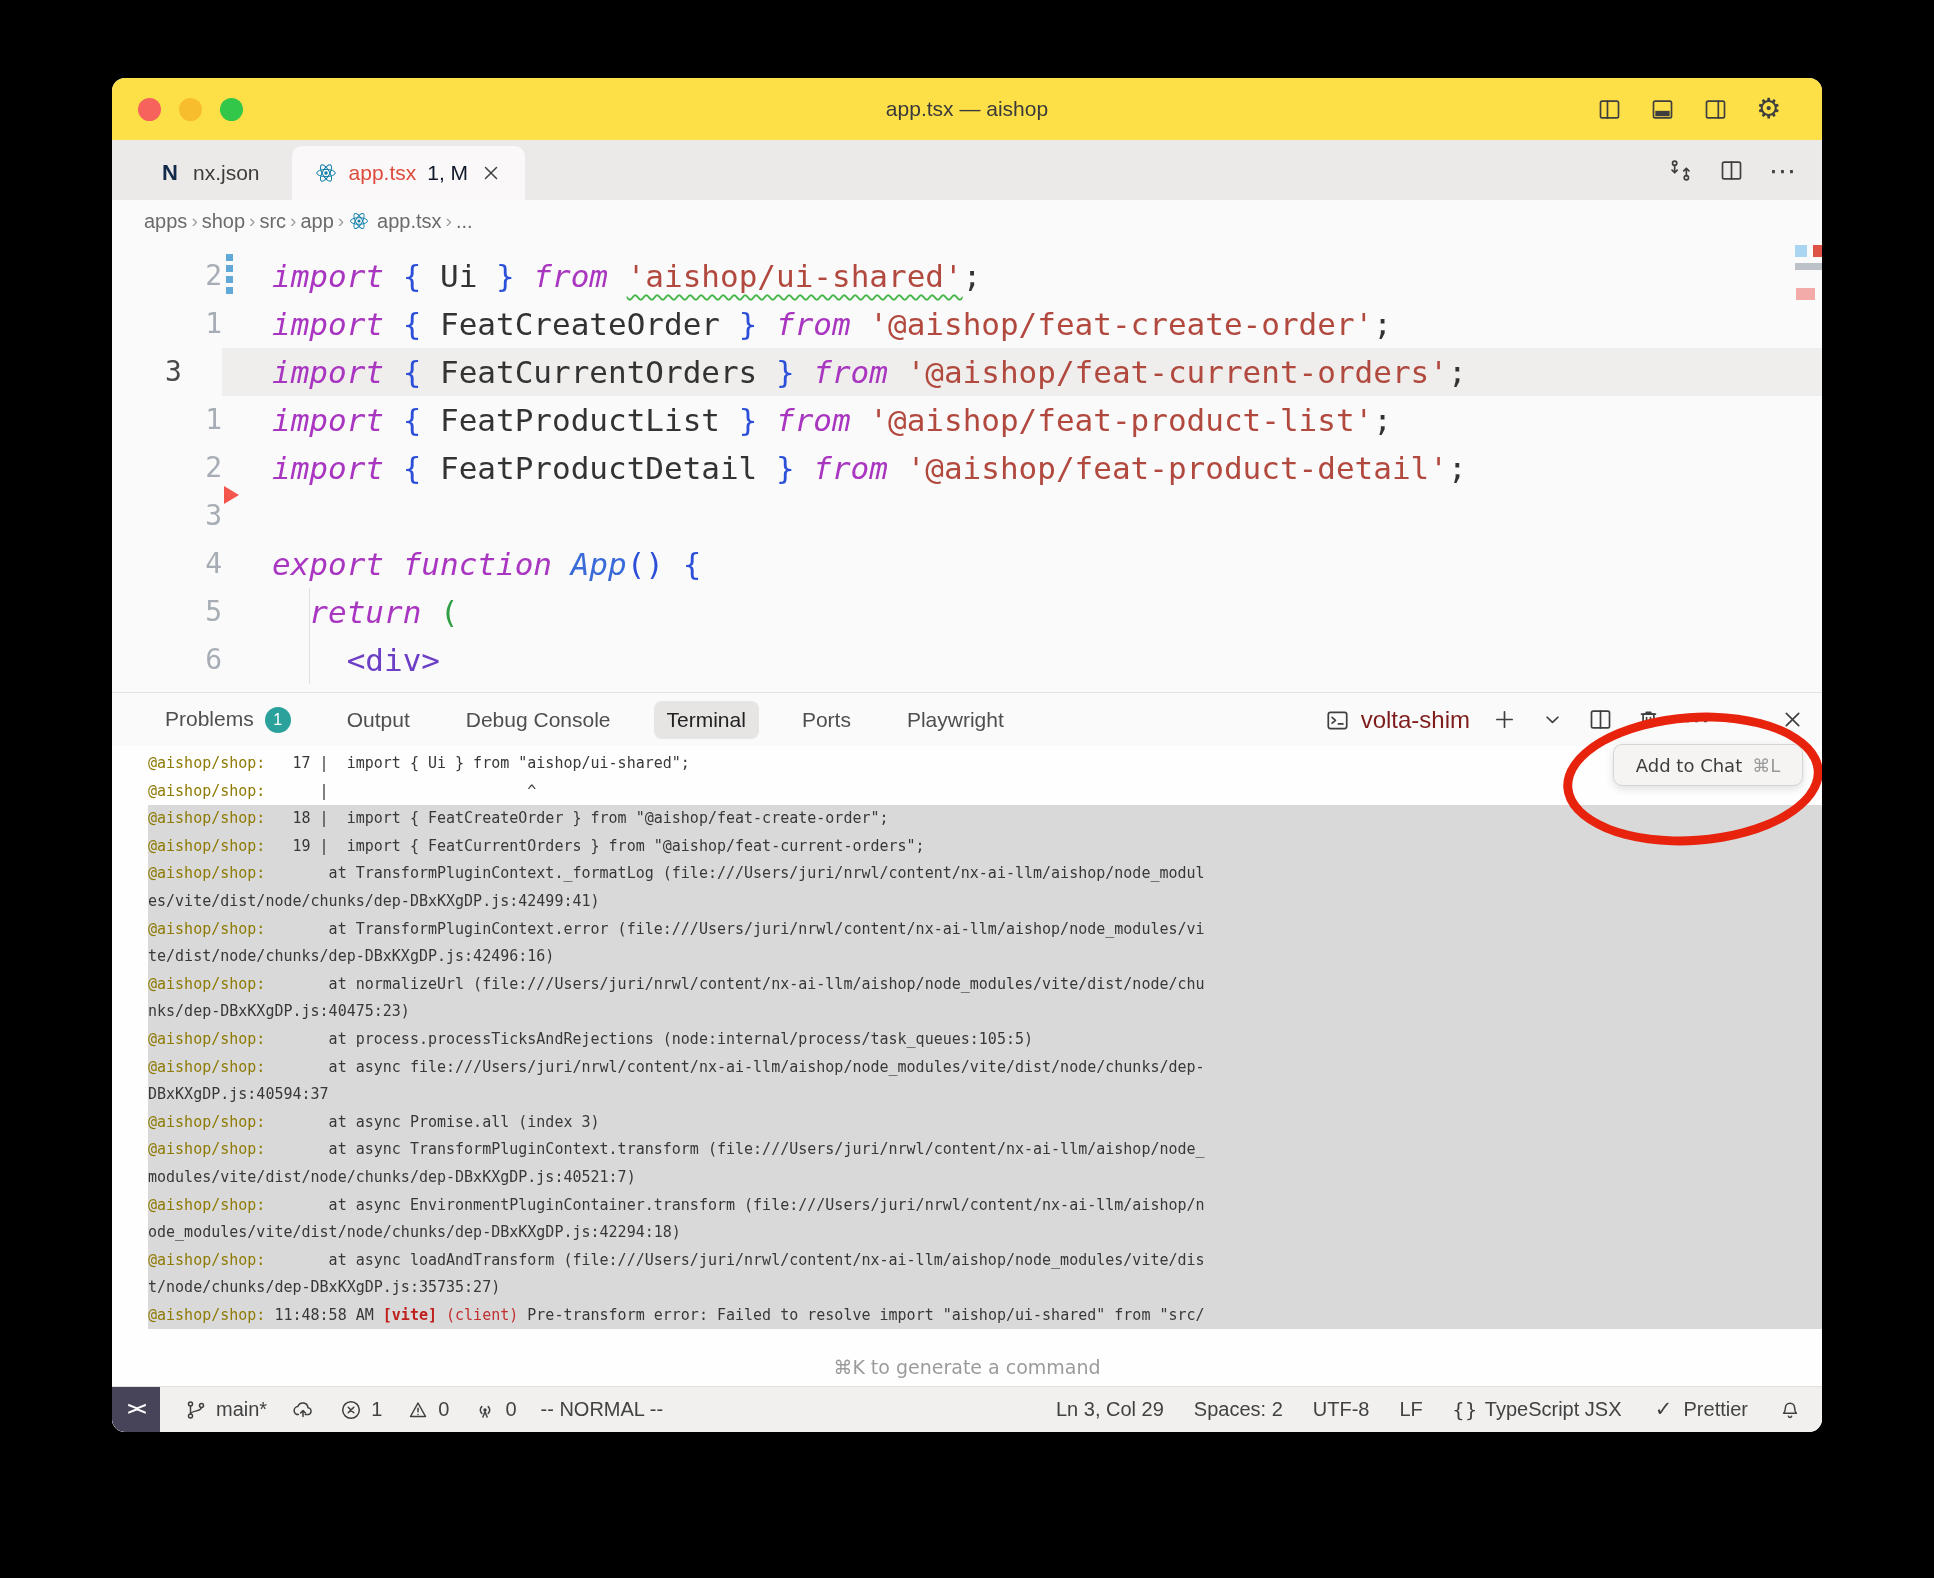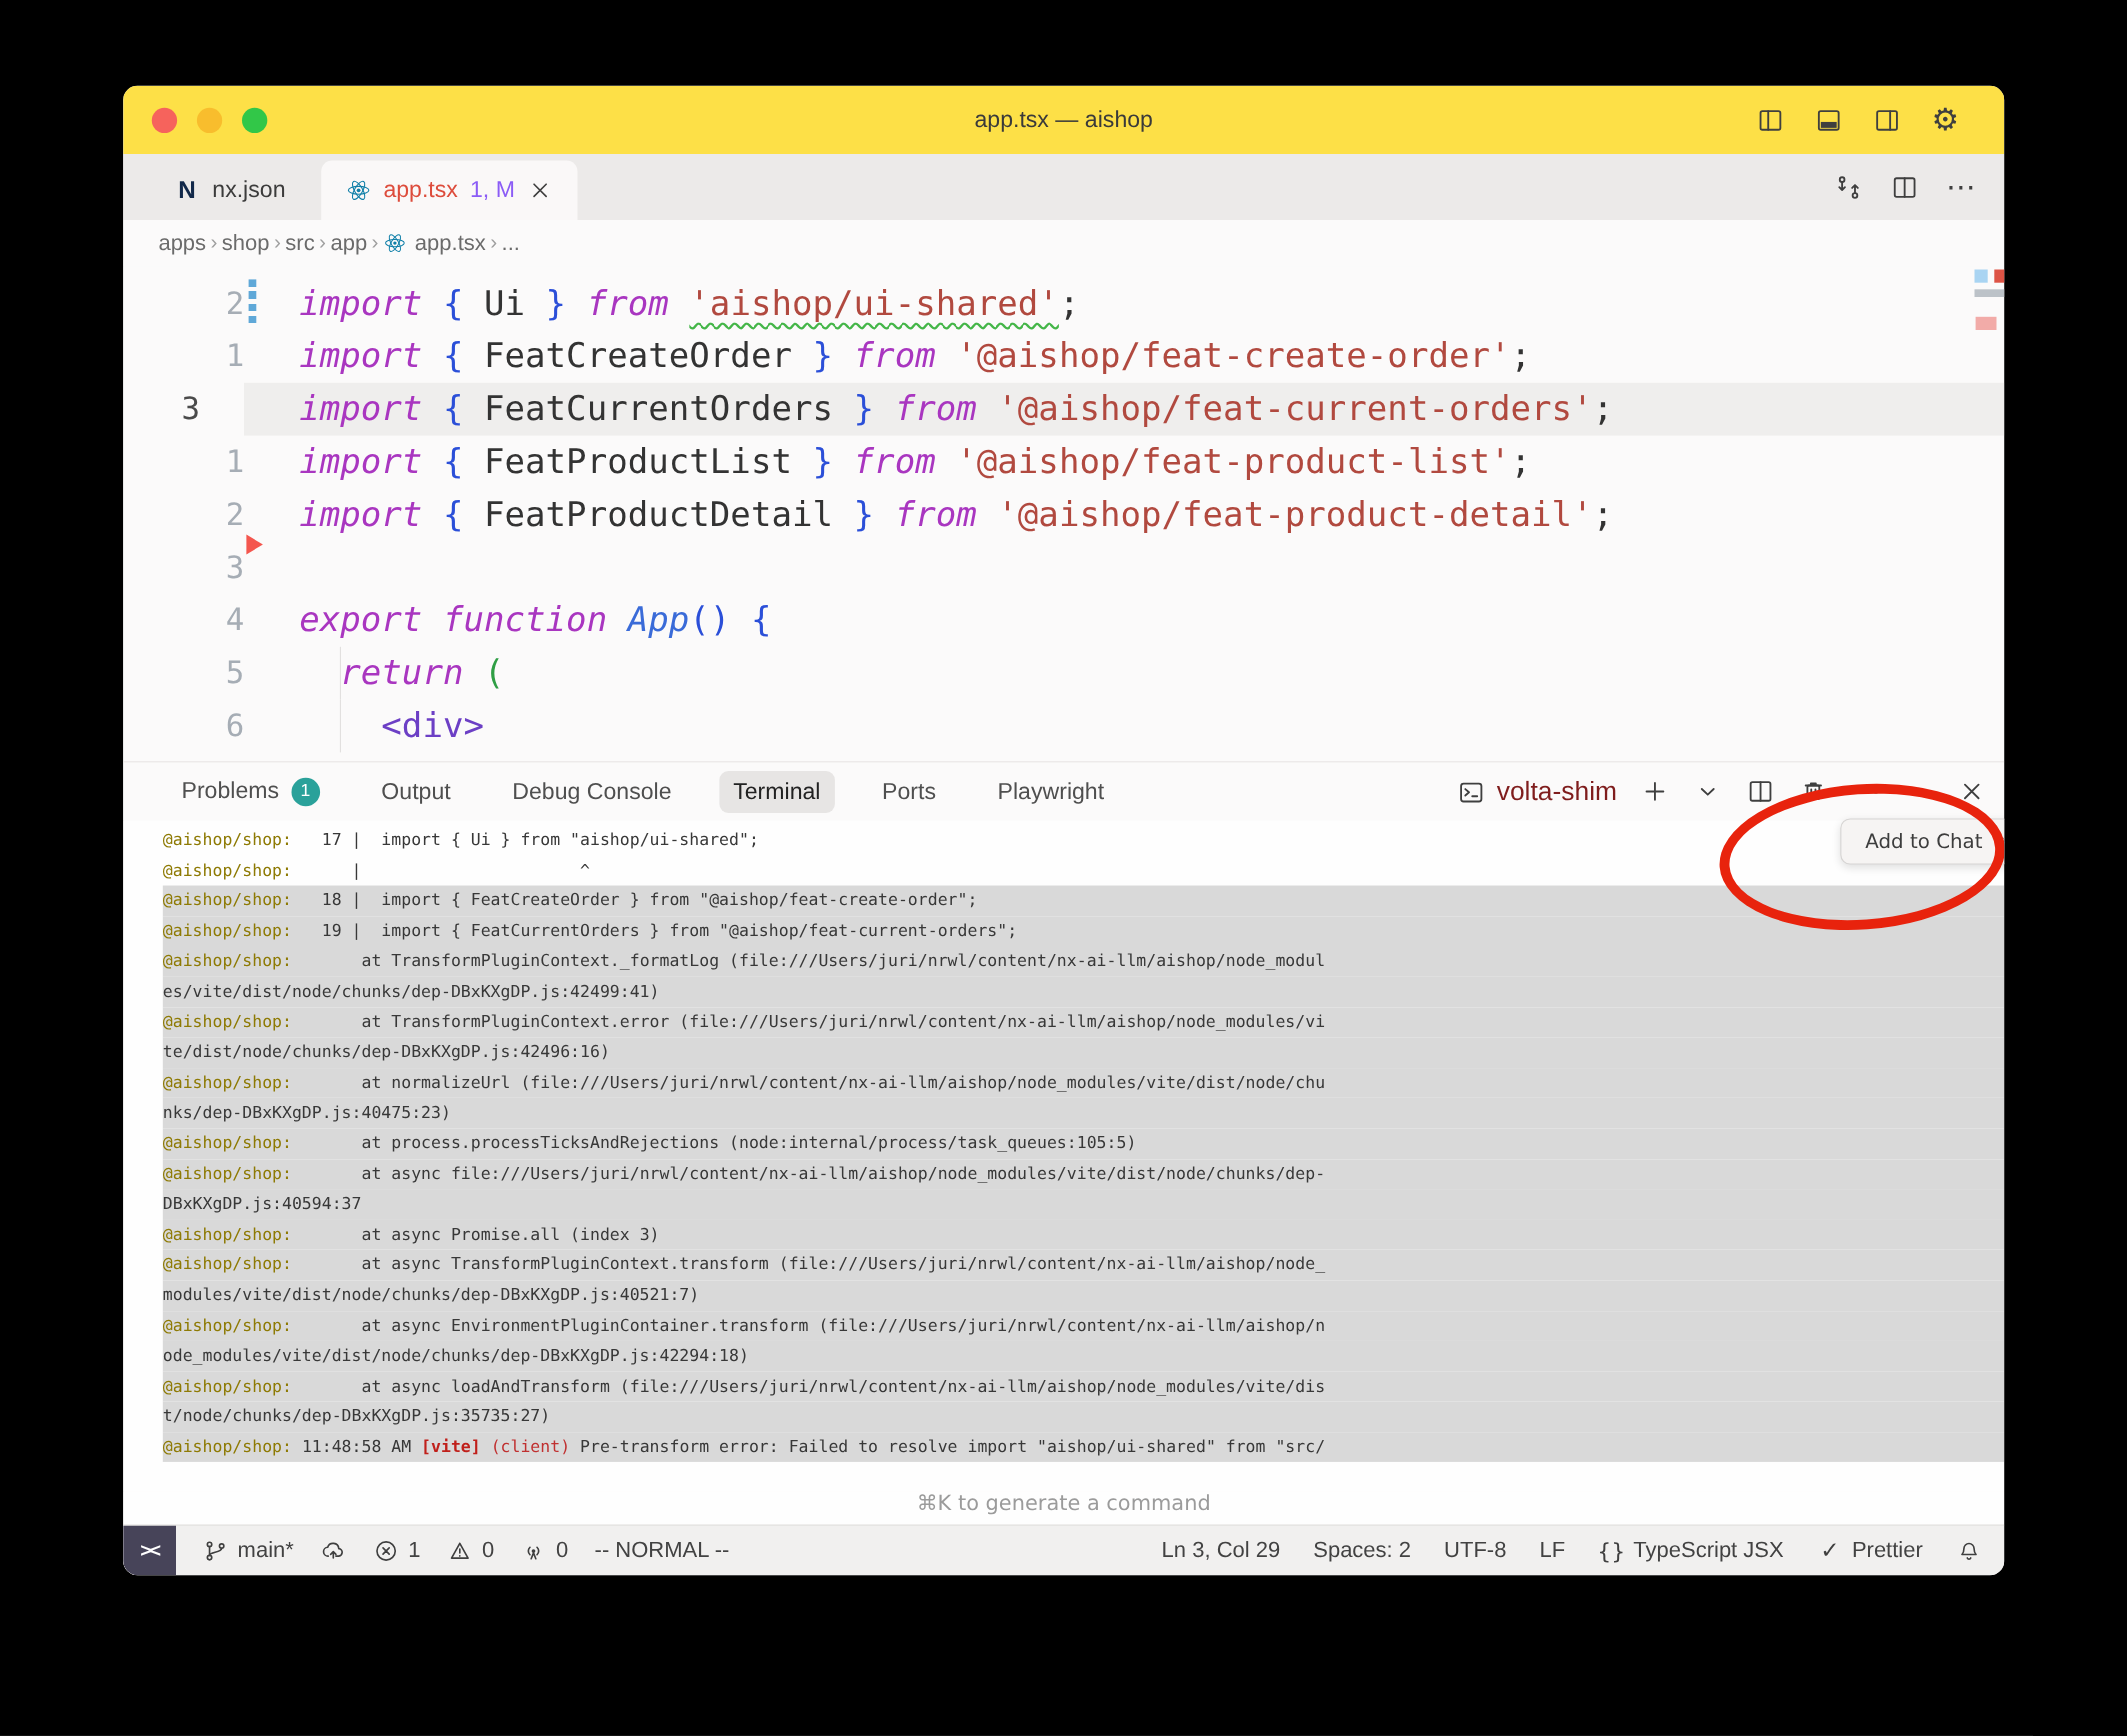--- a/index.html
+++ b/index.html
@@ -15,21 +15,21 @@
   .title-icons{margin-left:auto;display:flex;gap:26px;padding-right:40px;z-index:2}
   .ic{width:27px;height:27px;display:inline-flex;align-items:center;justify-content:center;color:#3f3f3f}
   .ic svg{width:100%;height:100%}
   .ibtn{display:inline-flex}
   .txtic{font-family:"DejaVu Sans",sans-serif;color:#3f3f3f}
   
   .tabrow{height:60px;background:#ECEAE9;display:flex;align-items:flex-end;flex:0 0 auto}
   #tabs{display:flex;align-items:flex-end;height:100%;padding-left:24px;gap:10px}
   .tab{display:flex;align-items:center;gap:11px;height:54px;padding:0 22px;font-size:21px;color:#3c3c3c;border-radius:10px 10px 0 0}
   .tab.active{background:#FAF8F8}
-  .tab .badge{color:#8b5cf6}
+  .tab .badge{color:#0f172a}
   .tab.active .lbl{color:#DD4C3C}
   .tab .ic{width:24px;height:24px}
   .tabrow-icons{margin-left:auto;display:flex;gap:24px;align-items:center;height:100%;padding-right:26px}
   
   .breadcrumb{height:42px;display:flex;align-items:center;padding-left:32px;gap:4px;font-size:20px;color:#6b6b6b;background:#FBFAFA;flex:0 0 auto}
   .bc-sep{color:#9f9f9f;font-size:19px}
   .bc-item{display:flex;align-items:center;gap:7px}
   .breadcrumb .ic{width:22px;height:22px}
   
   .editor{background:#FBFAFA;padding-top:10px;height:450px;flex:0 0 auto;position:relative;font-family:"DejaVu Sans Mono",monospace}
@@ -70,21 +70,21 @@
   .tc{color:#C03030}
   .hint{height:30px;background:#FEFEFE;text-align:center;color:#9b9b9b;font-size:19px;flex:0 0 auto;font-family:"DejaVu Sans",sans-serif}
   
   .statusbar{height:46px;background:#F1F0EF;border-top:1px solid #E2E0DF;display:flex;align-items:center;font-size:20px;color:#424242;flex:0 0 auto}
   #sleft{display:flex;align-items:center;gap:24px;height:100%}
   #sright{margin-left:auto;display:flex;align-items:center;gap:30px;padding-right:20px}
   .sitem{display:flex;align-items:center;gap:8px}
   .sitem .ic{width:24px;height:24px}
   .remote{width:48px;height:100%;background:#474459;color:#fff;display:flex;align-items:center;justify-content:center;font-weight:bold;letter-spacing:-2px;font-size:18px;border-radius:0 0 0 13px}
   
-  .tooltip{position:absolute;left:1561px;top:666px;width:190px;height:42px;background:#F6F4F3;border:1px solid #D6D4D3;border-radius:9px;display:flex;align-items:center;justify-content:center;gap:10px;font-size:18px;color:#3d3d3d;box-shadow:0 3px 8px rgba(0,0,0,.12);z-index:5;font-family:"DejaVu Sans",sans-serif}
+  .tooltip{position:absolute;left:1501px;top:666px;width:190px;height:42px;background:#F6F4F3;border:1px solid #D6D4D3;border-radius:9px;display:flex;align-items:center;justify-content:center;gap:10px;font-size:18px;color:#3d3d3d;box-shadow:0 3px 8px rgba(0,0,0,.12);z-index:5;font-family:"DejaVu Sans",sans-serif}
   .tooltip .ks{color:#9a9a9a}
   .ellipse{position:absolute;left:1451px;top:635px;width:260px;height:132px;border:9px solid #E8230D;border-radius:50%;transform:rotate(-4deg);z-index:6;pointer-events:none}
 </style>
 </head>
 <body>
 
 <div class="stage">
   <div class="window">
 
     <div class="titlebar">

